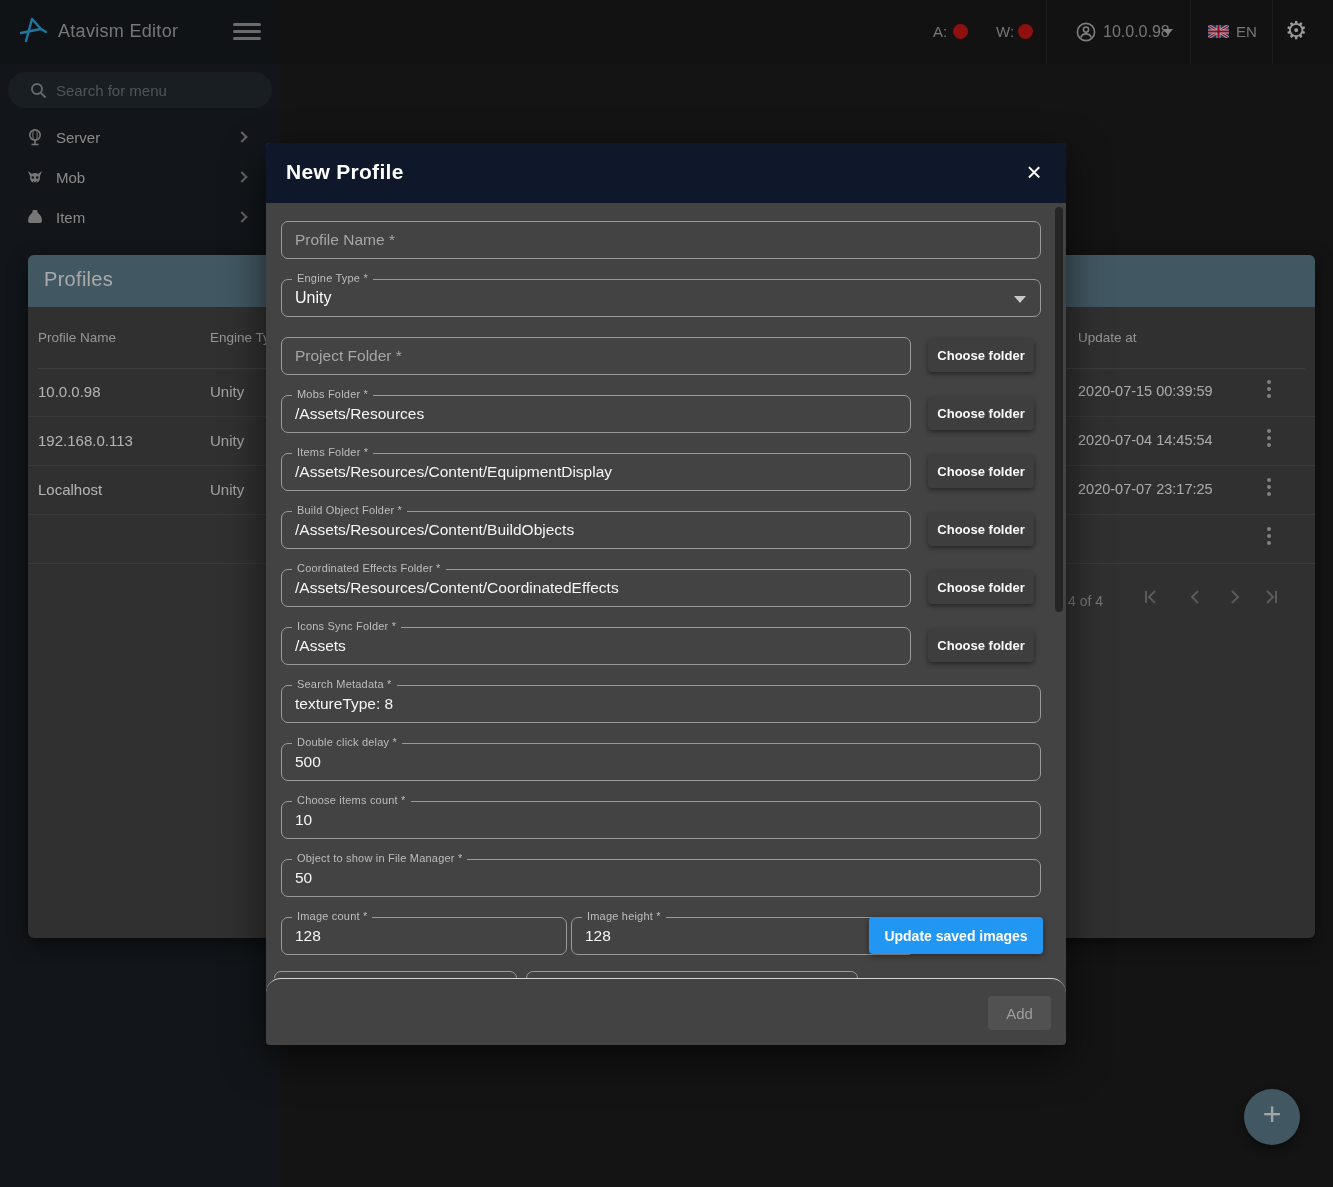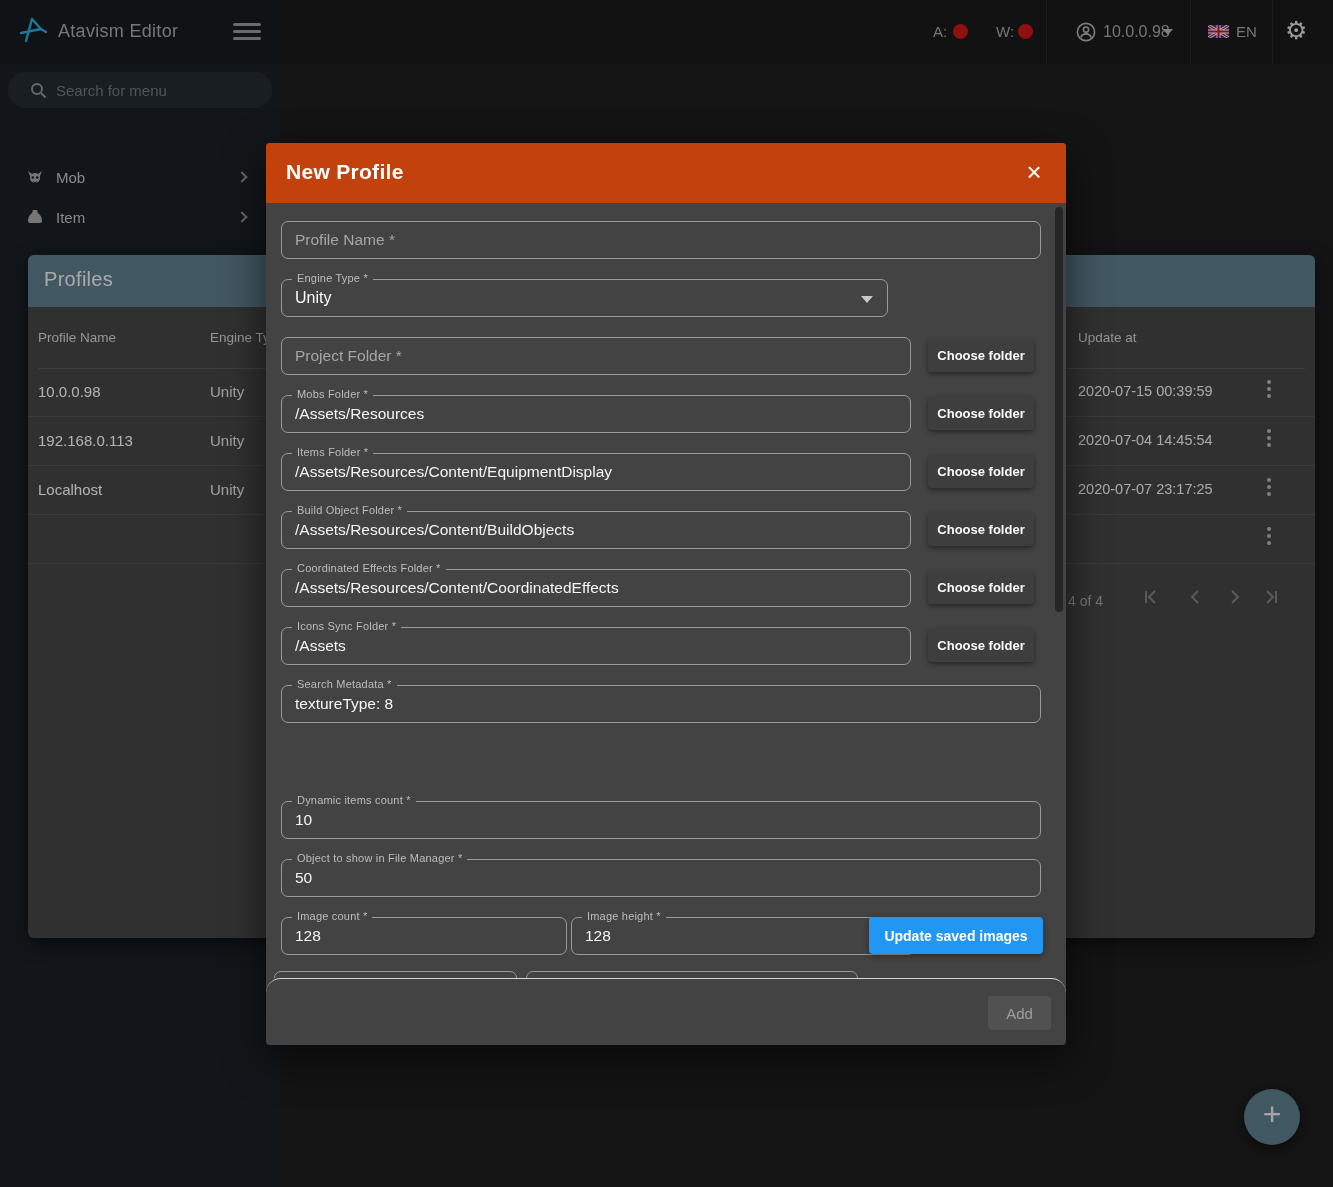--- a/index.html
+++ b/index.html
@@ -41,21 +41,21 @@
   .cell.engine { color:#e6e6e6; }
   .cell.date { font-size:14.5px; color:#f3f3f3; }
   .kebab { position:absolute; left:1232px; top:12px; width:18px; height:24px; cursor:pointer; }
   .kebab i { display:block; width:4px; height:4px; border-radius:50%; background:#b9b9b9; margin:0 auto 3px; }
   .pag-label { left:1040px; top:338px; font-size:14px; color:#a8a8a8; }
   .pag-btn { top:332px; width:22px; height:22px; cursor:pointer; }
 
   
   #backdrop { left:0; top:0; width:1333px; height:1187px; background:rgba(0,0,0,.30); z-index:40; }
   #modal { left:266px; top:143px; width:800px; height:902px; background:#434343; border-radius:4px; overflow:hidden; z-index:50; box-shadow:0 14px 40px rgba(0,0,0,.6); }
-  #modal-header { left:0; top:0; width:800px; height:60px; background:#c2410c; }
+  #modal-header { left:0; top:0; width:800px; height:60px; background:#0f172a; }
   #modal-title { left:20px; top:17px; font-size:21px; font-weight:600; color:#ffffff; letter-spacing:.3px; }
   #modal-close { left:752px; top:14px; width:32px; height:32px; color:#ffffff; font-size:26px; line-height:30px; text-align:center; cursor:pointer; }
   #modal-scroll { left:0; top:60px; width:800px; height:775px; overflow:hidden; }
   #modal-footer { left:0; top:835px; width:800px; height:67px; border-top:1px solid #d6d6d6; background:#434343;border-radius:15px; }
 
   .fgroup { position:absolute; height:38px; border:1px solid #9a9a9a; border-radius:7px; background:transparent; }
   .flabel { position:absolute; top:-8px; left:10px; font-size:11px; color:#bdbdbd; background:#434343; padding:0 5px; white-space:nowrap; letter-spacing:.2px; }
   .fgroup input { position:absolute; left:0; top:0; width:100%; height:100%; background:transparent; border:none; outline:none; padding:0 13px; color:#f5f5f5; font-size:15.5px; font-family:"Liberation Sans",sans-serif; }
   .fgroup input::placeholder { color:#a6a6a6; }
   .sel-value { position:absolute; left:13px; top:9px; font-size:16px; color:#fbfbfb; }
@@ -75,20 +75,30 @@
 
 <div id="stage">
 
   <div id="sidebar" class="abs">
     <div class="search-wrap abs">
       <svg class="abs" style="left:22px;top:10px" width="17" height="17" viewBox="0 0 17 17">
           <circle cx="7" cy="7" r="5" fill="none" stroke="#8d959c" stroke-width="2"></circle>
           <line x1="11" y1="11" x2="15.5" y2="15.5" stroke="#8d959c" stroke-width="2"></line>
         </svg>
       <input type="text" placeholder="Search for menu" style="">
+    </div>
+    <div class="menu-item abs" style="top:54px">
+      <svg class="mi-icon" viewBox="0 0 18 18">
+          <circle cx="9" cy="7" r="5.2" fill="none" stroke="#a9a9a9" stroke-width="1.6"></circle>
+          <ellipse cx="9" cy="7" rx="2.2" ry="5.2" fill="none" stroke="#a9a9a9" stroke-width="1"></ellipse>
+          <line x1="9" y1="12.5" x2="9" y2="16" stroke="#a9a9a9" stroke-width="1.6"></line>
+          <line x1="5.5" y1="16.5" x2="12.5" y2="16.5" stroke="#a9a9a9" stroke-width="1.6"></line>
+        </svg>
+      <span class="mi-label">Server</span>
+      <span class="chev-right"></span>
     </div>
     <div class="menu-item abs" style="top:94px">
       <svg class="mi-icon" viewBox="0 0 18 18">
           <path d="M2 3 L6 6 L12 6 L16 3 L14 8 A5.5 5.5 0 0 1 4 8 Z" fill="#a9a9a9"></path>
           <circle cx="9" cy="10" r="5" fill="#a9a9a9"></circle>
           <circle cx="6.8" cy="9.5" r="1.3" fill="#1a2026"></circle>
           <circle cx="11.2" cy="9.5" r="1.3" fill="#1a2026"></circle>
           <path d="M7 13.5 L9 15 L11 13.5" fill="none" stroke="#1a2026" stroke-width="1"></path>
         </svg>
       <span class="mi-label">Mob</span>
@@ -221,21 +231,21 @@
       <span id="modal-title" class="abs">New Profile</span>
       <span id="modal-close" class="abs">×</span>
     </div>
 
     <div id="modal-scroll" class="abs">
 
       <div class="fgroup" style="left:15px;top:18px;width:760px">
         <input type="text" placeholder="Profile Name *" style="">
       </div>
 
-      <div class="fgroup" style="left:15px;top:76px;width:607px;cursor:pointer">
+      <div class="fgroup" style="left:15px;top:76px;width:760px;cursor:pointer">
         <span class="flabel">Engine Type *</span>
         <span class="sel-value">Unity</span>
         <span class="sel-caret"></span>
       </div>
 
       <div class="fgroup" style="left:15px;top:134px;width:630px">
         <input type="text" placeholder="Project Folder *" style="">
       </div>
       <button class="btn-folder" style="top:136px">Choose folder</button>
 
@@ -267,23 +277,27 @@
         <span class="flabel">Icons Sync Folder *</span>
         <input type="text" value="/Assets" style="">
       </div>
       <button class="btn-folder" style="top:426px">Choose folder</button>
 
       <div class="fgroup" style="left:15px;top:482px;width:760px">
         <span class="flabel">Search Metadata *</span>
         <input type="text" value="textureType: 8" style="">
       </div>
 
+      <div class="fgroup" style="left:15px;top:540px;width:760px">
+        <span class="flabel">Double click delay *</span>
+        <input type="text" value="500" style="">
+      </div>
 
       <div class="fgroup" style="left:15px;top:598px;width:760px">
-        <span class="flabel">Dynamic items count *</span>
+        <span class="flabel">Choose items count *</span>
         <input type="text" value="10" style="">
       </div>
 
       <div class="fgroup" style="left:15px;top:656px;width:760px">
         <span class="flabel">Object to show in File Manager *</span>
         <input type="text" value="50" style="">
       </div>
 
       <div class="fgroup" style="left:15px;top:714px;width:286px">
         <span class="flabel">Image count *</span>

